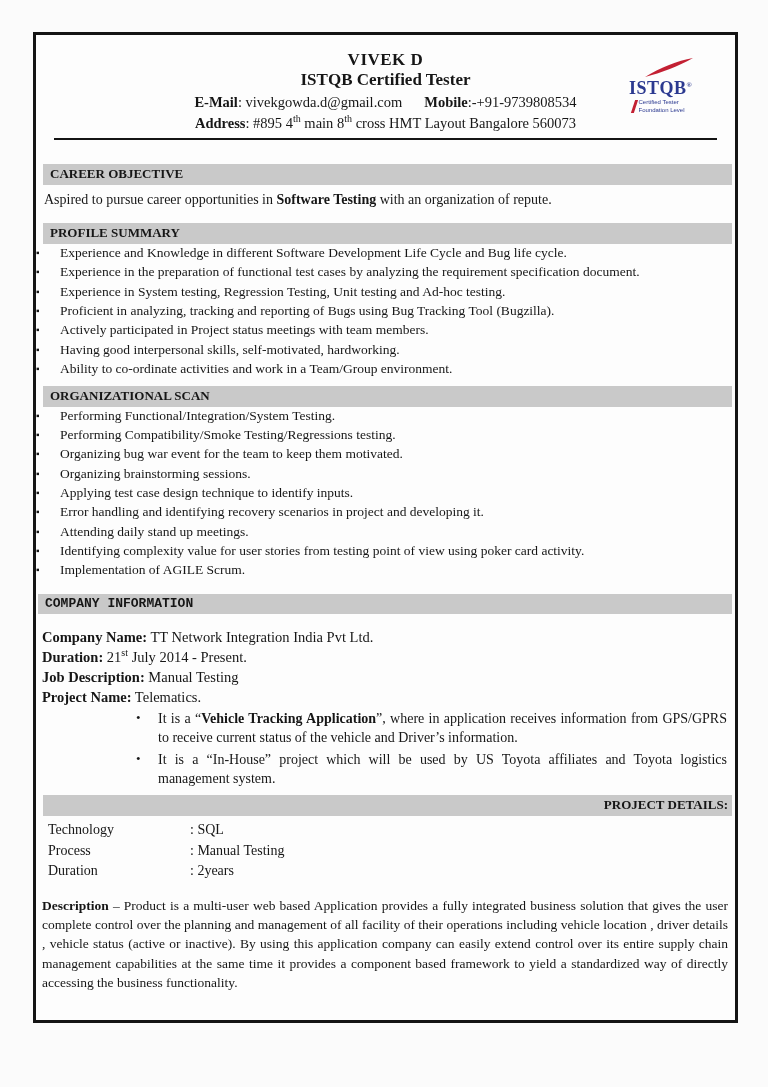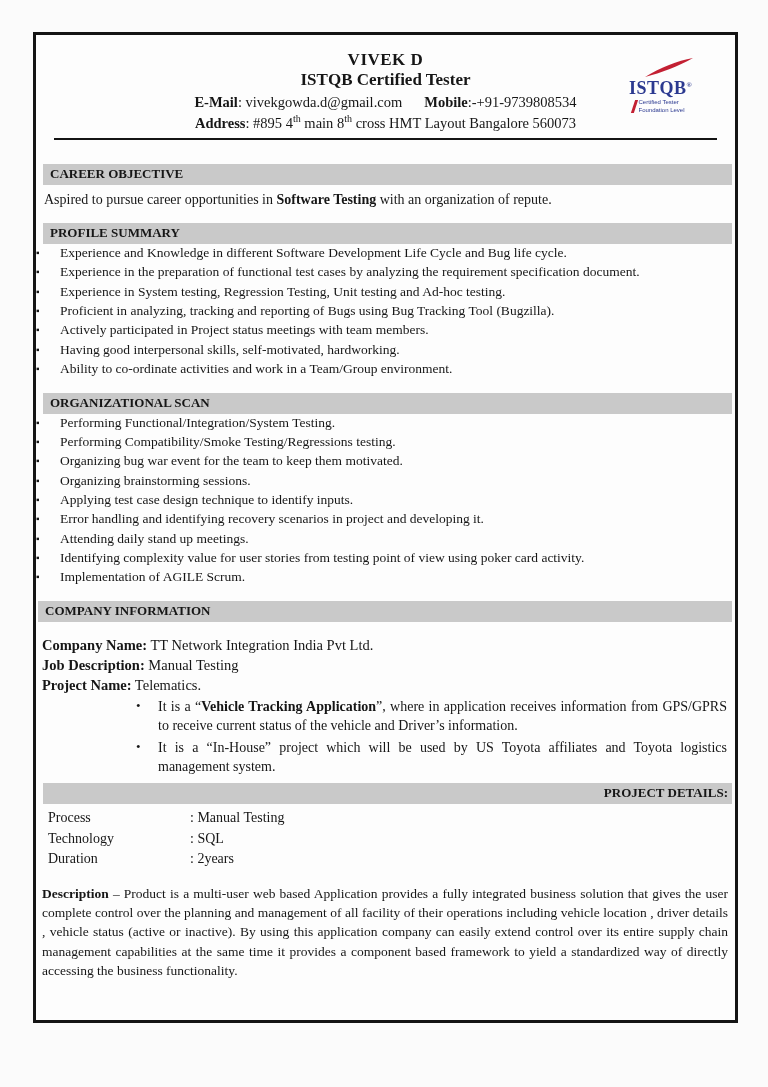--- a/index.html
+++ b/index.html
@@ -49,22 +49,22 @@
   .objective{font-size:14px;margin:7px 10px 0 8px;}
   .objective b{font-weight:bold;}
   ul.squares{list-style:none;margin:0;padding:0;}
   ul.squares li{display:flex;font-size:13.5px;line-height:1.32;margin-bottom:1.5px;}
   ul.squares .blt{width:24px;flex:0 0 24px;text-align:left;font-size:10px;padding-top:2px;}
   .list-profile{margin:21px 14px 0 63px;}
   .list-org{margin:12px 14px 0 63px;}
   .list-org li{line-height:1.28;margin-bottom:1px;}
   .sec-gap-career{margin-top:24px;}
   .sec-gap-profile{margin-top:15px;}
-  .sec-gap-org{margin-top:15px;}
-  .sec-gap-company{margin-top:15px;}
+  .sec-gap-org{margin-top:8px;}
+  .sec-gap-company{margin-top:15px;font-family:Liberation Mono, monospace;}
   .sec-gap-project{margin-top:7px;text-align:right;}
   
   .cinfo{margin:13px 10px 0 6px;font-size:14.5px;line-height:1.38;}
   .cinfo b{font-weight:bold;}
   .about-label{font-weight:bold;text-decoration:underline;}
   ul.dots{list-style:none;margin:2px 8px 0 100px;padding:0;}
   ul.dots li{display:flex;font-size:14px;line-height:1.38;margin-bottom:2px;}
   ul.dots .blt{width:22px;flex:0 0 22px;font-size:13px;}
   ul.dots .txt{text-align:justify;}
   ul.dots b{font-weight:bold;}
@@ -178,43 +178,44 @@
       </li>
     <li>
         <span class="blt">▪</span>
         <span class="txt">Implementation of AGILE Scrum.</span>
       </li>
   </ul>
 
   <div class="bar flush sec-gap-company">COMPANY INFORMATION</div>
   <div class="cinfo">
     <div><b>Company Name:</b><span> TT Network Integration India Pvt Ltd.</span></div>
+    <div><b>Duration:</b><span><span> 21</span><sup>st</sup><span> July 2014 - Present.</span></span></div>
     <div><b>Job Description:</b><span> Manual Testing</span></div>
     <div><b>Project Name:</b><span> Telematics.</span></div>
   </div>
   <ul class="dots">
     <li>
         <span class="blt">•</span>
         <span class="txt"><span>It is a “</span><b>Vehicle Tracking Application</b><span>”, where in application receives information from GPS/GPRS to receive current status of the vehicle and Driver’s information.</span></span>
       </li>
     <li>
         <span class="blt">•</span>
         <span class="txt"><span>It is a “In-House” project which will be used by US Toyota affiliates and Toyota logistics management system.</span><b></b><span></span></span>
       </li>
   </ul>
 
   <div class="bar sec-gap-project">PROJECT DETAILS:</div>
   <div class="pd-rows">
     <div class="pd-row">
+        <span class="pd-label">Technology</span>
+        <span class="pd-value">: SQL</span>
+      </div>
+    <div class="pd-row">
         <span class="pd-label">Process</span>
         <span class="pd-value">: Manual Testing</span>
-      </div>
-    <div class="pd-row">
-        <span class="pd-label">Technology</span>
-        <span class="pd-value">: SQL</span>
       </div>
     <div class="pd-row">
         <span class="pd-label">Duration</span>
         <span class="pd-value">: 2years</span>
       </div>
   </div>
 
   <div class="descr"><b>Description</b><span> – Product is a multi-user web based Application provides a fully integrated business solution that gives the user complete control over the planning and management of all facility of their operations including vehicle location , driver details , vehicle status (active or inactive). By using this application company can easily extend control over its entire supply chain management capabilities at the same time it provides a component based framework to yield a standardized way of directly accessing the business functionality.</span></div>
 
 </div>

